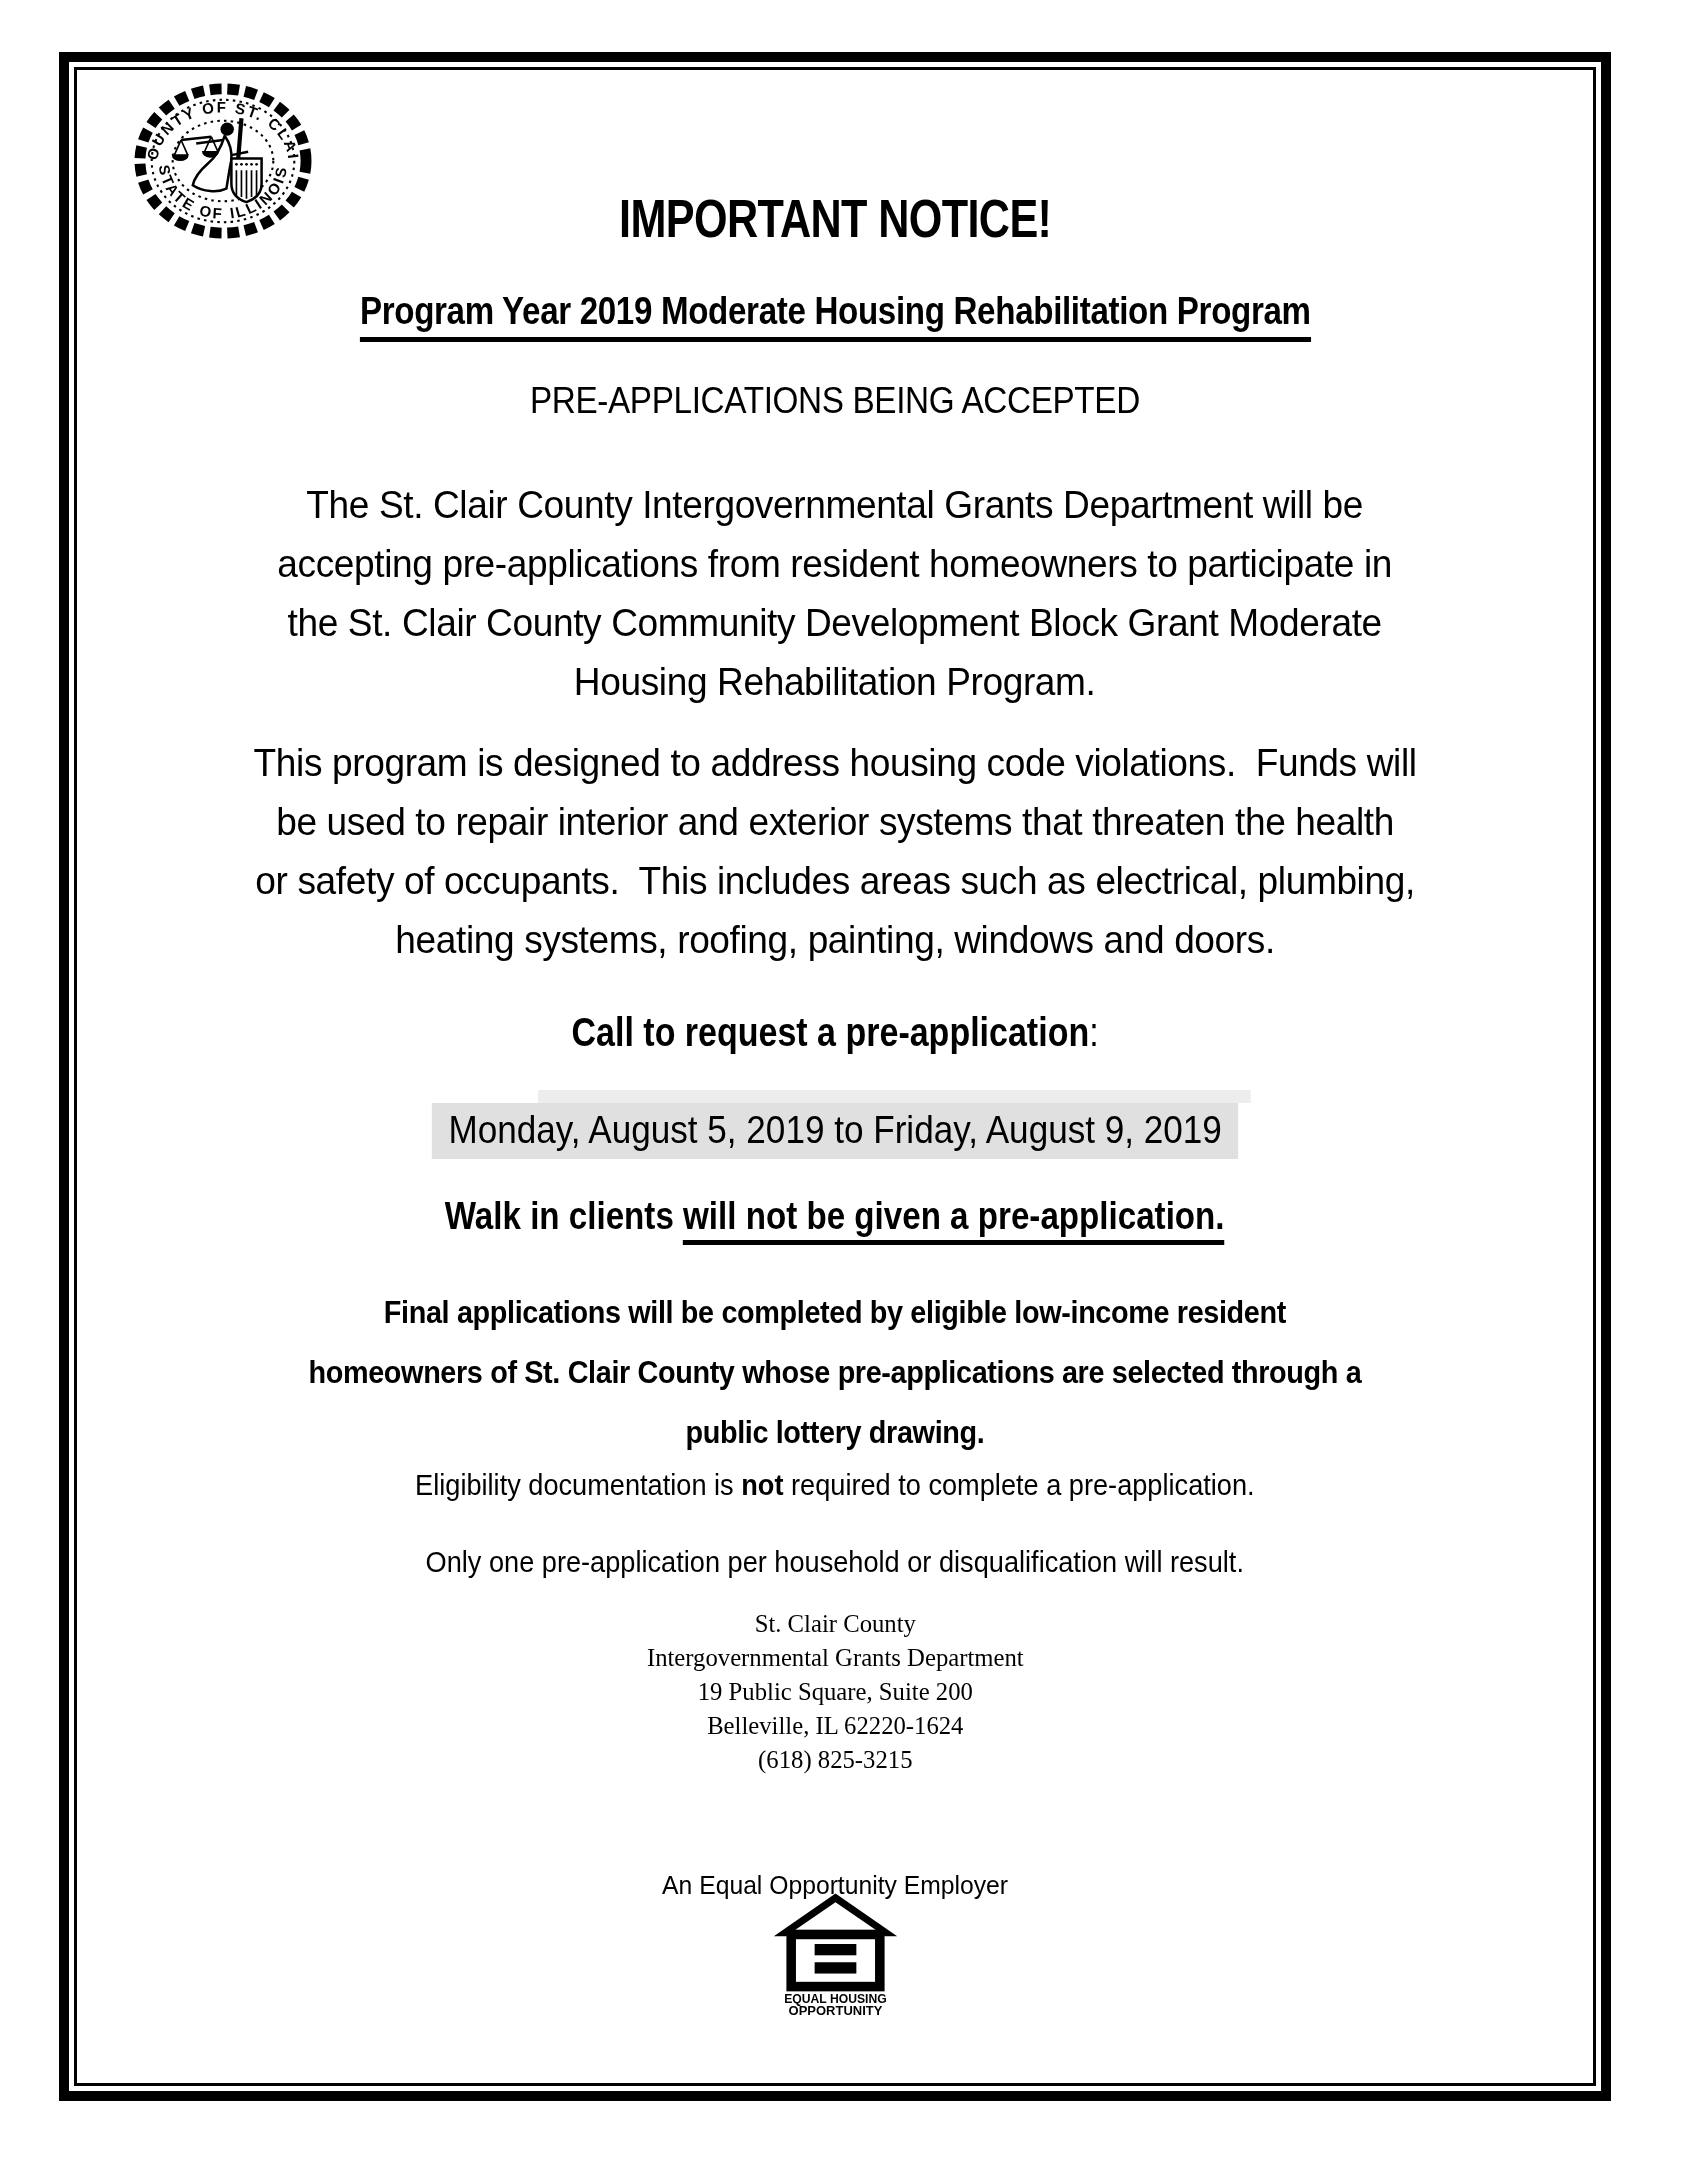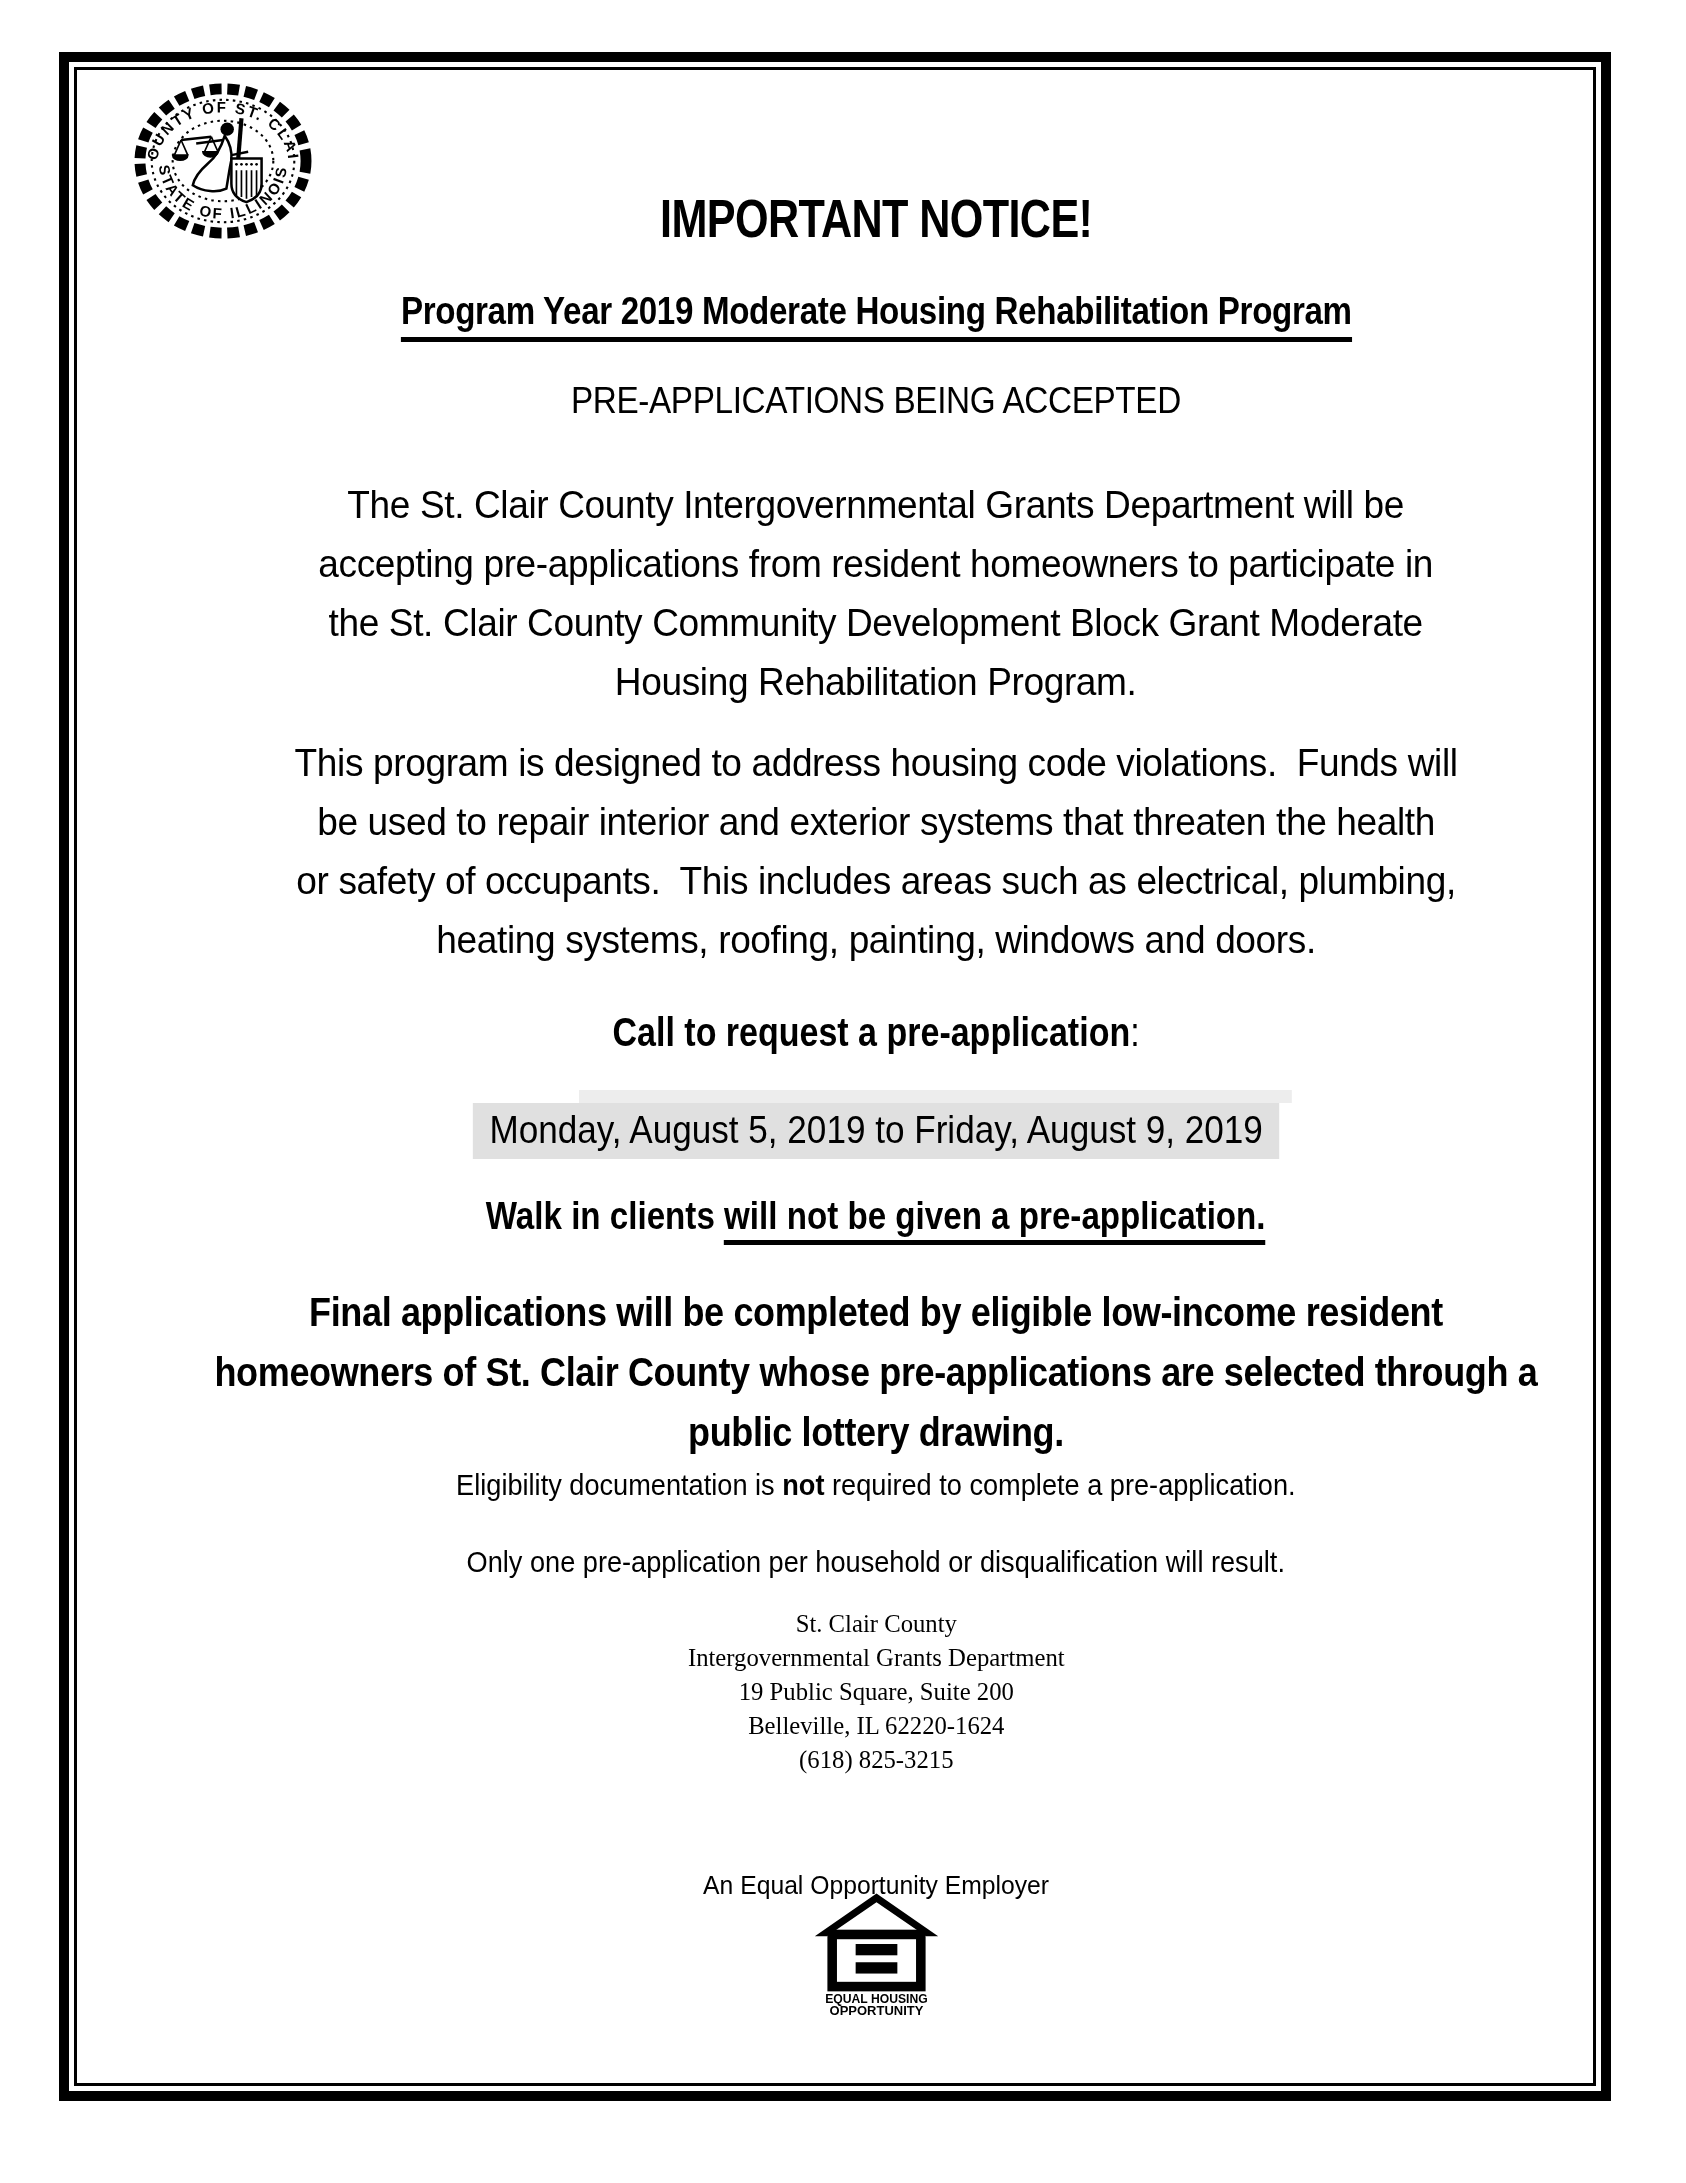--- a/index.html
+++ b/index.html
@@ -1,20 +1,20 @@
 <!DOCTYPE html>
 <html style="font-size:13.4px"><head>
 <meta charset="utf-8">
 <style>
   html,body{margin:0;padding:0;background:#ffffff;}
   body{font-family:"Liberation Sans",sans-serif;color:#000;}
   .page{position:relative;width:1687px;height:2183px;background:#ffffff;overflow:hidden;}
   .frame{position:absolute;left:59px;top:52px;width:1552px;height:2049px;border:10px solid #000;box-sizing:border-box;}
   .inner{position:absolute;left:5px;top:5px;right:5px;bottom:5px;border:3.4px solid #000;}
-  .blk{position:absolute;left:0;width:100%;text-align:center;padding-left:41px;}
+  .blk{position:absolute;left:0;width:100%;text-align:center;}
   .line{white-space:pre;}
   span[data-bind]{white-space:pre;}
   .sx80{display:inline-block;transform:scaleX(.80);transform-origin:center;}
   .sx85{display:inline-block;transform:scaleX(.85);transform-origin:center;}
   .sx90{display:inline-block;transform:scaleX(.90);transform-origin:center;}
   .sx95{display:inline-block;transform:scaleX(.95);transform-origin:center;}
   .seal{position:absolute;left:57px;top:13.4px;width:178px;height:156px;}
   .title{top:117px;font-size:54px;font-weight:700;letter-spacing:-0.8px;}
   .prog{top:219px;font-size:39px;font-weight:700;letter-spacing:-0.4px;}
   .prog .u{border-bottom:5px solid #000;padding-bottom:5px;}
@@ -23,21 +23,21 @@
   .p1{top:405px;}
   .p2{top:663px;}
   .call{top:940px;font-size:40px;font-weight:700;}
   .call .colon{font-weight:400;}
   .from{top:992px;font-size:39px;margin-top:35px;}
   .monday{top:1038px;font-size:39px;}
   .monday .band{background:#e0e0e0;padding:5px 18.5px 8.4px;position:relative;}
   .monday .band::before{content:"";position:absolute;left:118px;right:-13.4px;top:-13.4px;height:13.4px;background:#ededed;}
   .walk{top:1124px;font-size:39px;font-weight:700;}
   .walk .u{border-bottom:5px solid #000;padding-bottom:3.4px;}
-  .final{top:1212px;font-size:40px;font-weight:700;line-height:60px;letter-spacing:-0.4px;}
+  .final{top:1212px;font-size:32px;font-weight:700;line-height:60px;letter-spacing:-0.4px;}
   .elig{top:1399px;font-size:28.6px;}
   .only{top:1476px;font-size:28.6px;}
   .addr{top:1537px;font-size:26px;line-height:34px;font-family:Liberation Serif, serif;}
   .eoe{top:1800px;font-size:26px;}
   .logo{top:1821px;}
   .logo svg{display:inline-block;}
 </style>
 </head>
 <body>
 

